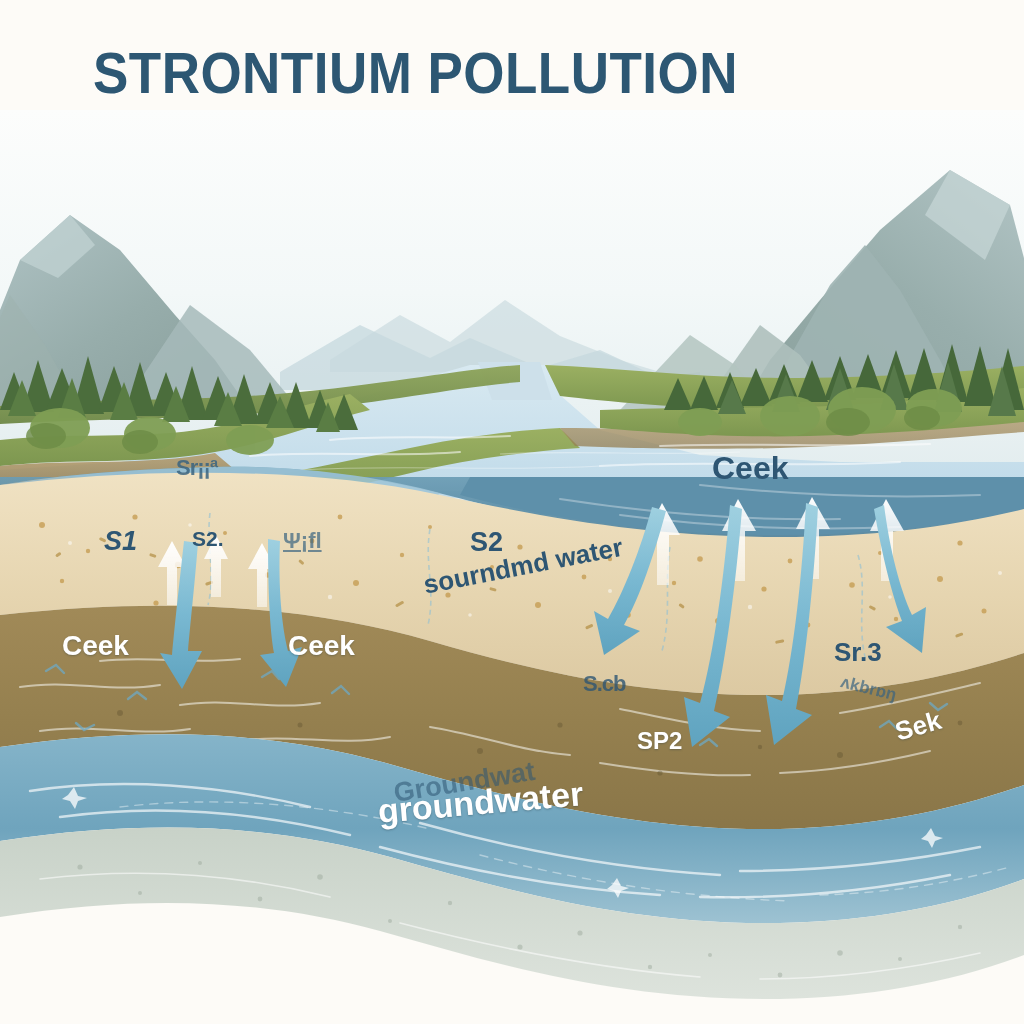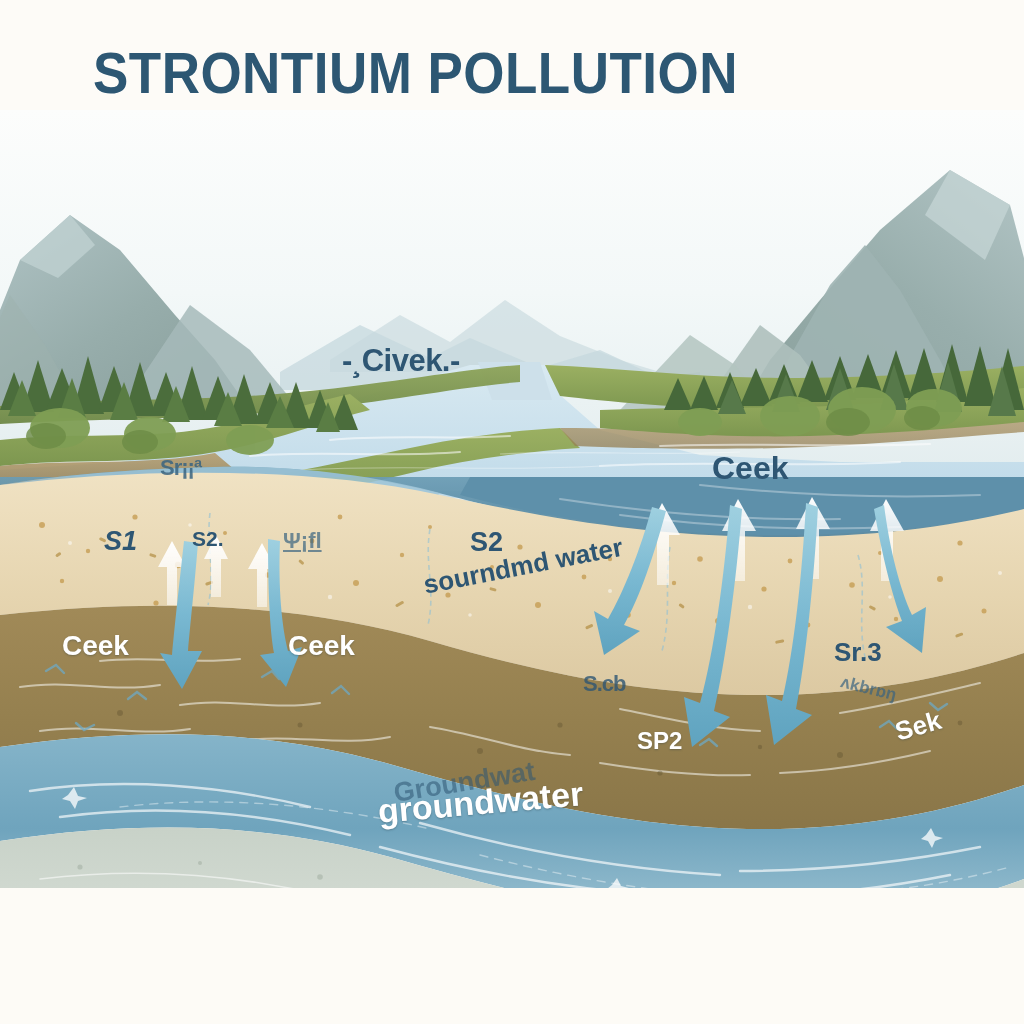--- a/index.html
+++ b/index.html
@@ -3,21 +3,21 @@
 <meta charset="utf-8">
 <title>Strontium Pollution Infographic</title>
 <style>
   * { margin:0; padding:0; box-sizing:border-box; }
   html, body {
     width:1024px; height:1024px; overflow:hidden;
     font-family:"Liberation Sans", sans-serif;
     background:#fdfbf6;
   }
   #stage {
-    position:relative; width:1024px; height:888px;
+    position:relative; width:1024px; height:1024px;
     background:#fdfbf7;
     overflow:hidden;
   }
 
   
   #title {
     position:absolute; left:93px; top:40px;
     font-size:57px; font-weight:700;
     letter-spacing:0.5px;
     color:#2d5773;
@@ -54,21 +54,21 @@
     pointer-events:none;
   }
   .lbl.dark  { color:#2e5673; font-weight:600; }
   .lbl.white { color:#ffffff; font-weight:600;
                text-shadow:0 1px 2px rgba(40,60,70,.35); }
   .lbl.faint { color:#3a6480; opacity:.82; font-weight:600; }
   .lbl.ghost { color:#2e5673; opacity:.55; font-weight:700; }
 
   #lab-river  { left:342px; top:343px; font-size:31px; letter-spacing:-.5px; }
   #lab-lake   { left:712px; top:450px; font-size:32px; }
-  #lab-sr-riv { left:160px; top:455px; font-size:22px; opacity:.85; letter-spacing:-1px;}
+  #lab-sr-riv { left:176px; top:455px; font-size:22px; opacity:.85; letter-spacing:-1px;}
   #lab-s1     { left:104px; top:526px; font-size:27px;font-style:italic; }
   #lab-s2a    { left:192px; top:527px; font-size:21px; }
   #lab-sq     { left:283px; top:528px; font-size:22px; opacity:.7;text-decoration:underline; }
   #lab-s2b    { left:470px; top:527px; font-size:27px;text-align:center; }
   #lab-gw1    { left:424px; top:570px; font-size:26px;
                 transform:rotate(-11deg); transform-origin:left center; }
   #lab-creek1 { left:62px;  top:630px; font-size:28px; }
   #lab-creek2 { left:288px; top:630px; font-size:28px; }
   #lab-srcb   { left:583px; top:671px; font-size:22px; opacity:.8; letter-spacing:-1px;}
   #lab-sr3    { left:834px; top:637px; font-size:26px;text-align:center; }
@@ -514,21 +514,20 @@
                C726 204 736 128 742 54 Z"></path>
       <path d="M806 48 C802 122 794 194 782 246 L766 240 L774 290 L812 260 L796 254
                C806 202 814 126 818 52 Z"></path>
       <path d="M884 50 C890 96 900 134 912 160 L926 152 L922 198 L886 172 L902 166
                C892 140 882 100 874 54 Z"></path>
     </g>
 
   </svg>
   </div>
 
-  <div id="lab-river" class="lbl dark">-¸Civek.-</div>
   <div id="lab-lake" class="lbl dark">Ceek</div>
   <div id="lab-sr-riv" class="lbl faint">Sr¡¡ª</div>
 
   <div id="lab-s1" class="lbl dark">S1</div>
   <div id="lab-s2a" class="lbl dark">S2.</div>
   <div id="lab-sq" class="lbl faint">Ψ¡ﬂ</div>
   <div id="lab-s2b" class="lbl dark">S2</div>
   <div id="lab-gw1" class="lbl dark">sourndmd water</div>
 
   <div id="lab-creek1" class="lbl white">Ceek</div>

